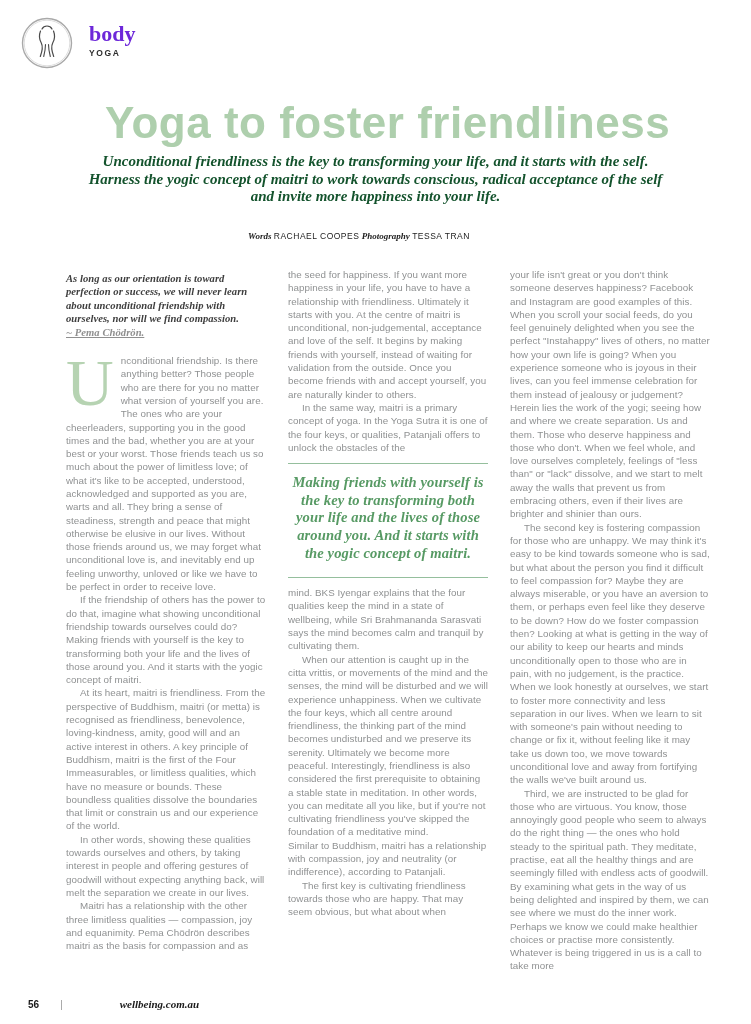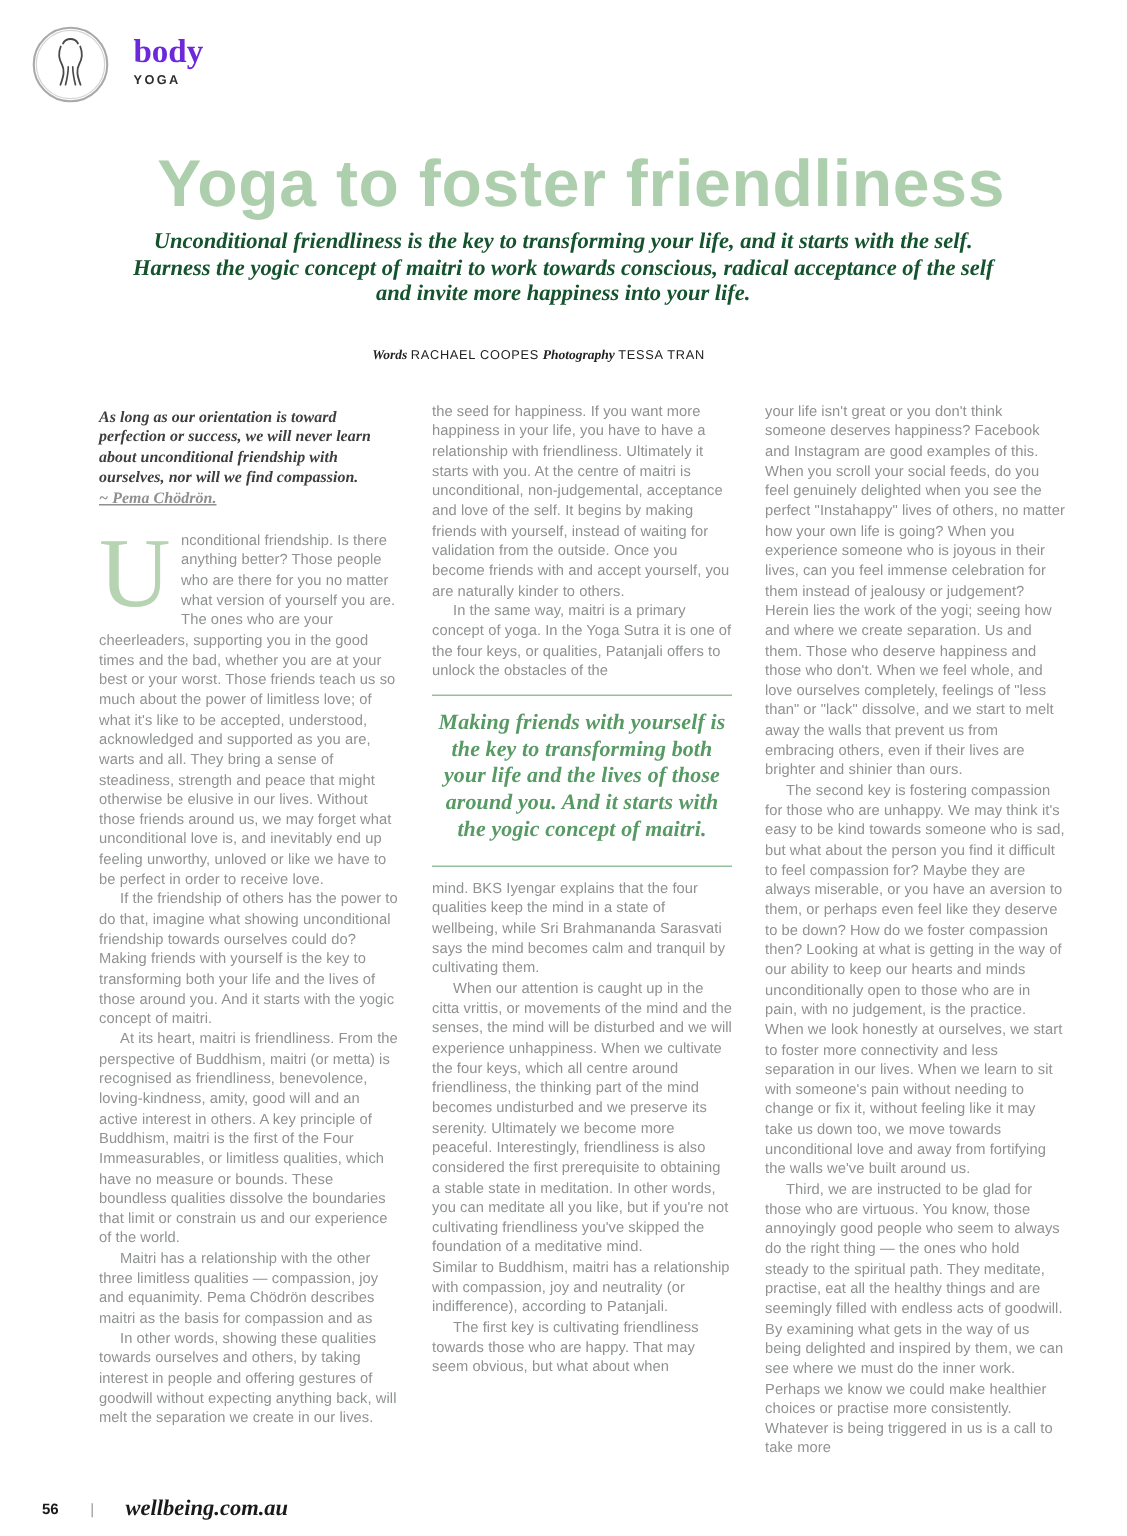--- a/index.html
+++ b/index.html
@@ -42,21 +42,21 @@
     border-top:1px solid #95bf9d;border-bottom:1px solid #95bf9d;
     font-family:"Liberation Serif",serif;font-style:italic;font-weight:700;
     font-size:14.6px;line-height:17.6px;color:#579a64;letter-spacing:0.1px;}
   
   .section-heading{font-family:"Liberation Serif",serif;font-weight:700;
     font-size:13.5px;color:#1d1d1d;margin:10px 0 3px 0;line-height:16px;}
   
   .footer{position:absolute;top:998px;left:28px;font-size:10px;color:#1a1a1a;display:flex;align-items:center;gap:21px;}
   .footer .pn{font-weight:700;font-family:"Liberation Sans",sans-serif;}
   .footer .div{color:#9a9a9a;font-weight:400;}
-  .footer .site{font-family:"Liberation Serif",serif;font-style:italic;font-weight:700;font-size:15px;}
+  .footer .site{font-family:"Liberation Serif",serif;font-style:italic;font-weight:700;font-size:11px;margin-left:36px;}
 </style>
 </head>
 <body>
 
 <div class="brand">
   <div class="logo">
     <svg width="54" height="54" viewBox="0 0 54 54" fill="none">
       <circle cx="27" cy="27" r="24.5" stroke="#a9a9a9" stroke-width="1.4"></circle>
       <circle cx="27" cy="27" r="22.8" stroke="#d4d4d4" stroke-width="0.8"></circle>
       <path d="M22 13 q1.5 -3 5 -3 q3.5 0 5 3" stroke="#4a4a4a" stroke-width="1.2" stroke-linecap="round"></path>
@@ -84,22 +84,22 @@
 <div class="content">
 
   <div class="col">
     <div class="open-quote">
       <div>As long as our orientation is toward perfection or success, we will never learn about unconditional friendship with ourselves, nor will we find compassion.</div>
       <div class="attr">~ Pema Chödrön.</div>
     </div>
     <p><span class="dropcap">U</span><span>nconditional friendship. Is there anything better? Those people who are there for you no matter what version of yourself you are. The ones who are your cheerleaders, supporting you in the good times and the bad, whether you are at your best or your worst. Those friends teach us so much about the power of limitless love; of what it's like to be accepted, understood, acknowledged and supported as you are, warts and all. They bring a sense of steadiness, strength and peace that might otherwise be elusive in our lives. Without those friends around us, we may forget what unconditional love is, and inevitably end up feeling unworthy, unloved or like we have to be perfect in order to receive love.</span></p>
     <p class="ind">If the friendship of others has the power to do that, imagine what showing unconditional friendship towards ourselves could do? Making friends with yourself is the key to transforming both your life and the lives of those around you. And it starts with the yogic concept of maitri.</p>
     <p class="ind">At its heart, maitri is friendliness. From the perspective of Buddhism, maitri (or metta) is recognised as friendliness, benevolence, loving-kindness, amity, good will and an active interest in others. A key principle of Buddhism, maitri is the first of the Four Immeasurables, or limitless qualities, which have no measure or bounds. These boundless qualities dissolve the boundaries that limit or constrain us and our experience of the world.</p>
+    <p class="ind">In other words, showing these qualities towards ourselves and others, by taking interest in people and offering gestures of goodwill without expecting anything back, will melt the separation we create in our lives.</p>
     <p class="ind">Maitri has a relationship with the other three limitless qualities — compassion, joy and equanimity. Pema Chödrön describes maitri as the basis for compassion and as</p>
-    <p class="ind">In other words, showing these qualities towards ourselves and others, by taking interest in people and offering gestures of goodwill without expecting anything back, will melt the separation we create in our lives.</p>
   </div>
 
   <div class="col">
     <p>the seed for happiness. If you want more happiness in your life, you have to have a relationship with friendliness. Ultimately it starts with you. At the centre of maitri is unconditional, non-judgemental, acceptance and love of the self. It begins by making friends with yourself, instead of waiting for validation from the outside. Once you become friends with and accept yourself, you are naturally kinder to others.</p>
     <p class="ind">In the same way, maitri is a primary concept of yoga. In the Yoga Sutra it is one of the four keys, or qualities, Patanjali offers to unlock the obstacles of the</p>
     <div class="pullquote">Making friends with yourself is the key to transforming both your life and the lives of those around you. And it starts with the yogic concept of maitri.</div>
     <p>mind. BKS Iyengar explains that the four qualities keep the mind in a state of wellbeing, while Sri Brahmananda Sarasvati says the mind becomes calm and tranquil by cultivating them.</p>
     <p class="ind">When our attention is caught up in the citta vrittis, or movements of the mind and the senses, the mind will be disturbed and we will experience unhappiness. When we cultivate the four keys, which all centre around friendliness, the thinking part of the mind becomes undisturbed and we preserve its serenity. Ultimately we become more peaceful. Interestingly, friendliness is also considered the first prerequisite to obtaining a stable state in meditation. In other words, you can meditate all you like, but if you're not cultivating friendliness you've skipped the foundation of a meditative mind.</p>
     <p>Similar to Buddhism, maitri has a relationship with compassion, joy and neutrality (or indifference), according to Patanjali.</p>
     <p class="ind">The first key is cultivating friendliness towards those who are happy. That may seem obvious, but what about when</p>

